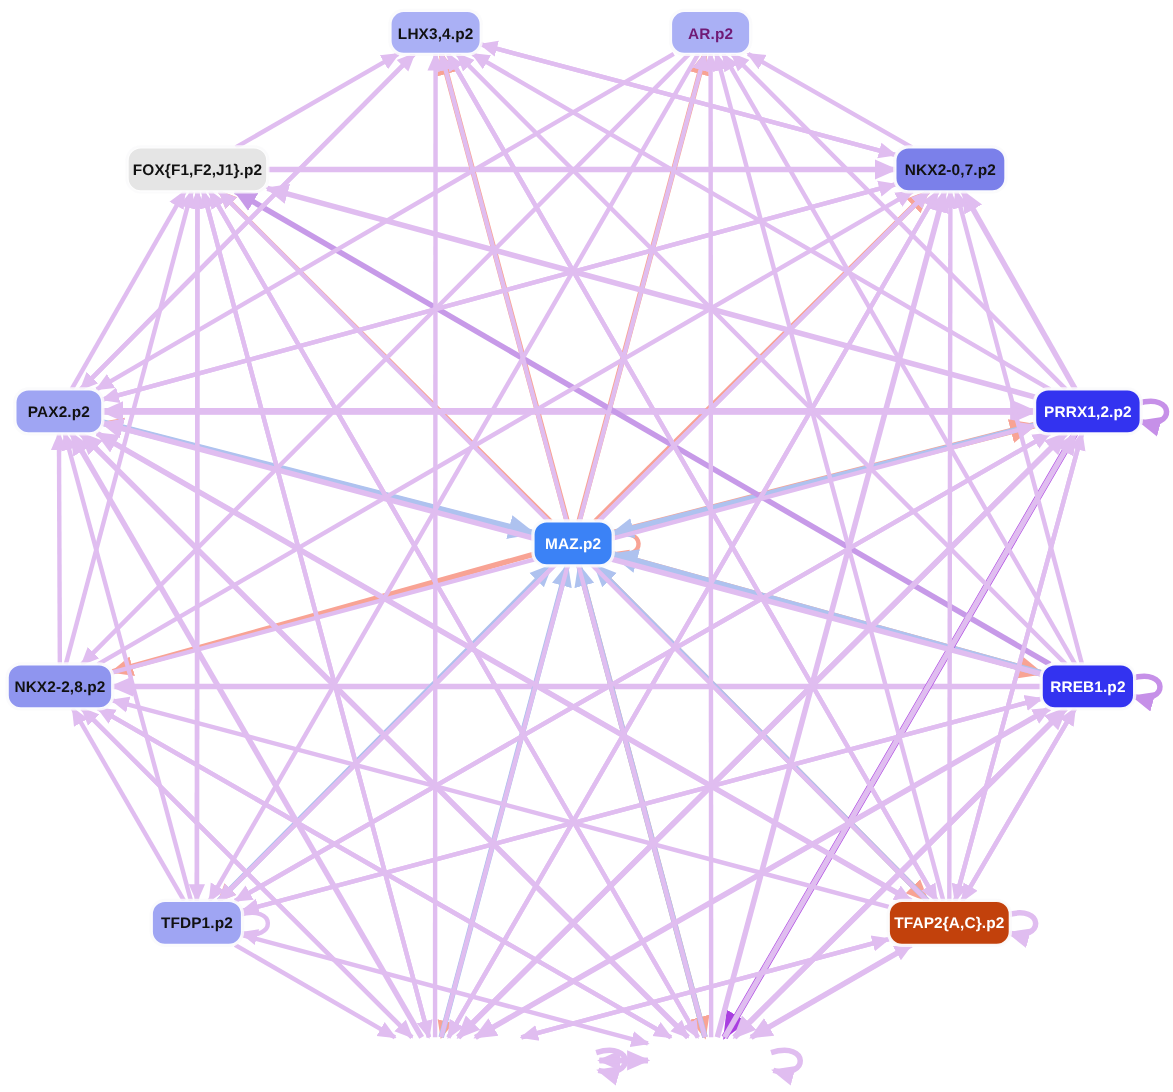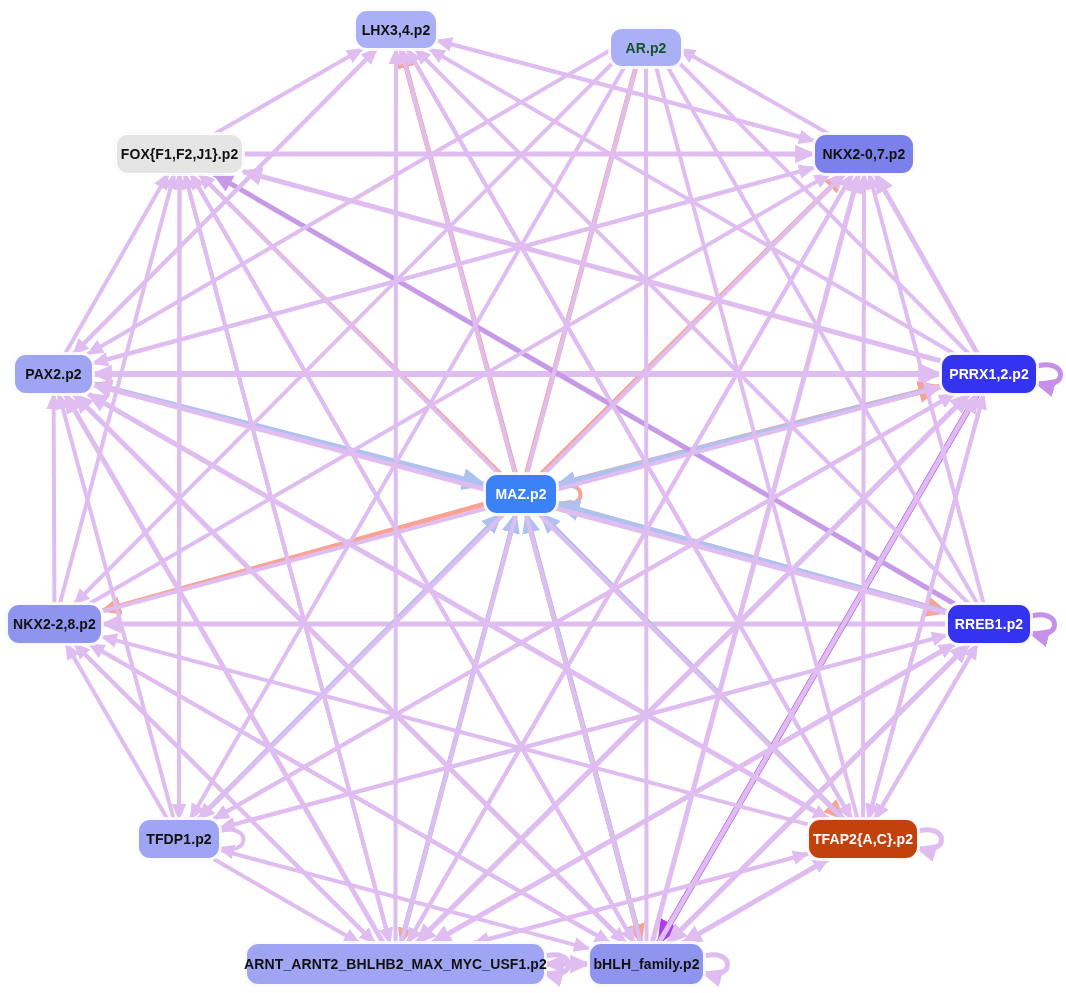--- a/index.html
+++ b/index.html
@@ -181,21 +181,21 @@
       <path d="M376.6,49.0 L73.4,354.0" fill="none" stroke="#e0bdf0" stroke-width="4" stroke-linecap="butt" marker-end="url(#me0bdf0)"></path>
       <path d="M407.2,49.0 L851.5,819.0" fill="none" stroke="#e0bdf0" stroke-width="4" stroke-linecap="butt" marker-end="url(#me0bdf0)"></path>
       <path d="M626.6,49.0 L74.4,604.0" fill="none" stroke="#e0bdf0" stroke-width="4" stroke-linecap="butt" marker-end="url(#me0bdf0)"></path>
       <path d="M612.5,49.0 L87.9,354.0" fill="none" stroke="#e0bdf0" stroke-width="4" stroke-linecap="butt" marker-end="url(#me0bdf0)"></path>
       <path d="M634.8,49.0 L190.5,819.0" fill="none" stroke="#e0bdf0" stroke-width="4" stroke-linecap="butt" marker-end="url(#me0bdf0)"></path>
     </svg>
   <div id="node-layer">
       <div class="node" style="left: 355px; top: 10px; width: 82px; height: 39px; background: rgb(170, 176, 245); color: rgb(17, 17, 17);">
         <span class="node-label">LHX3,4.p2</span>
       </div>
-      <div class="node" style="left: 610px; top: 28px; width: 72px; height: 39px; background: rgb(170, 176, 245); color: #14532d;">
+      <div class="node" style="left: 610px; top: 10px; width: 72px; height: 39px; background: rgb(170, 176, 245); color: #701a75;">
         <span class="node-label">AR.p2</span>
       </div>
       <div class="node" style="left: 116px; top: 134px; width: 127px; height: 40px; background: #e5e5e5; color: rgb(17, 17, 17);">
         <span class="node-label">FOX{F1,F2,J1}.p2</span>
       </div>
       <div class="node" style="left: 814px; top: 134px; width: 100px; height: 40px; background: rgb(123, 128, 234); color: rgb(17, 17, 17);">
         <span class="node-label">NKX2-0,7.p2</span>
       </div>
       <div class="node" style="left: 14px; top: 354px; width: 79px; height: 40px; background: rgb(159, 165, 243); color: rgb(17, 17, 17);">
         <span class="node-label">PAX2.p2</span>
@@ -210,21 +210,15 @@
         <span class="node-label">NKX2-2,8.p2</span>
       </div>
       <div class="node" style="left: 947px; top: 604px; width: 84px; height: 40px; background: rgb(51, 51, 240); color: rgb(255, 255, 255);">
         <span class="node-label">RREB1.p2</span>
       </div>
       <div class="node" style="left: 138px; top: 819px; width: 82px; height: 40px; background: rgb(159, 165, 243); color: rgb(17, 17, 17); text-align: right;">
         <span class="node-label">TFDP1.p2</span>
       </div>
       <div class="node" style="left: 808px; top: 819px; width: 110px; height: 40px; background: #c2410c; color: rgb(255, 255, 255);">
         <span class="node-label">TFAP2{A,C}.p2</span>
-      </div>
-      <div class="node" style="left: 246px; top: 943px; width: 299px; height: 42px; background: rgb(159, 165, 243); color: rgb(17, 17, 17);">
-        <span class="node-label">ARNT_ARNT2_BHLHB2_MAX_MYC_USF1.p2</span>
-      </div>
-      <div class="node" style="left: 589px; top: 943px; width: 115px; height: 42px; background: rgb(143, 149, 239); color: rgb(17, 17, 17);">
-        <span class="node-label">bHLH_family.p2</span>
       </div>
     </div>
 </div>
 
 </body></html>

